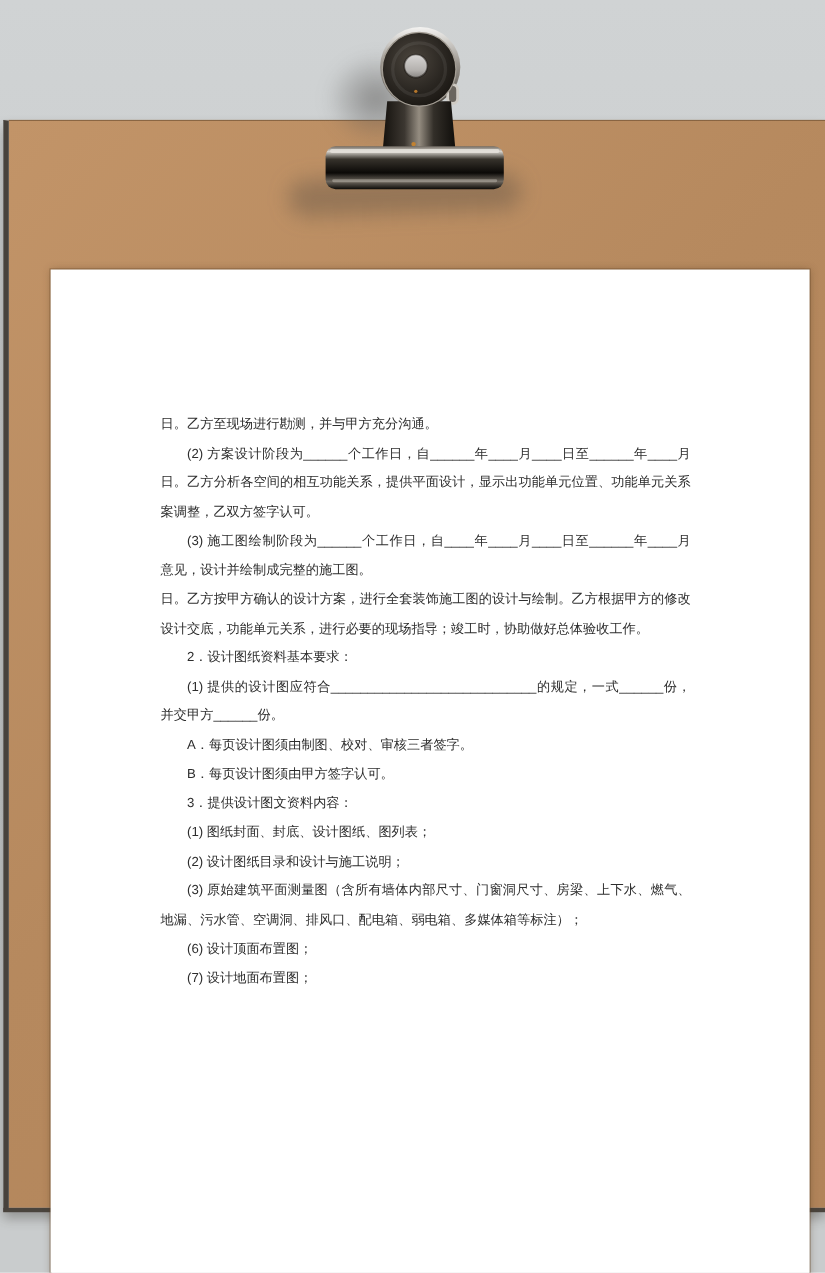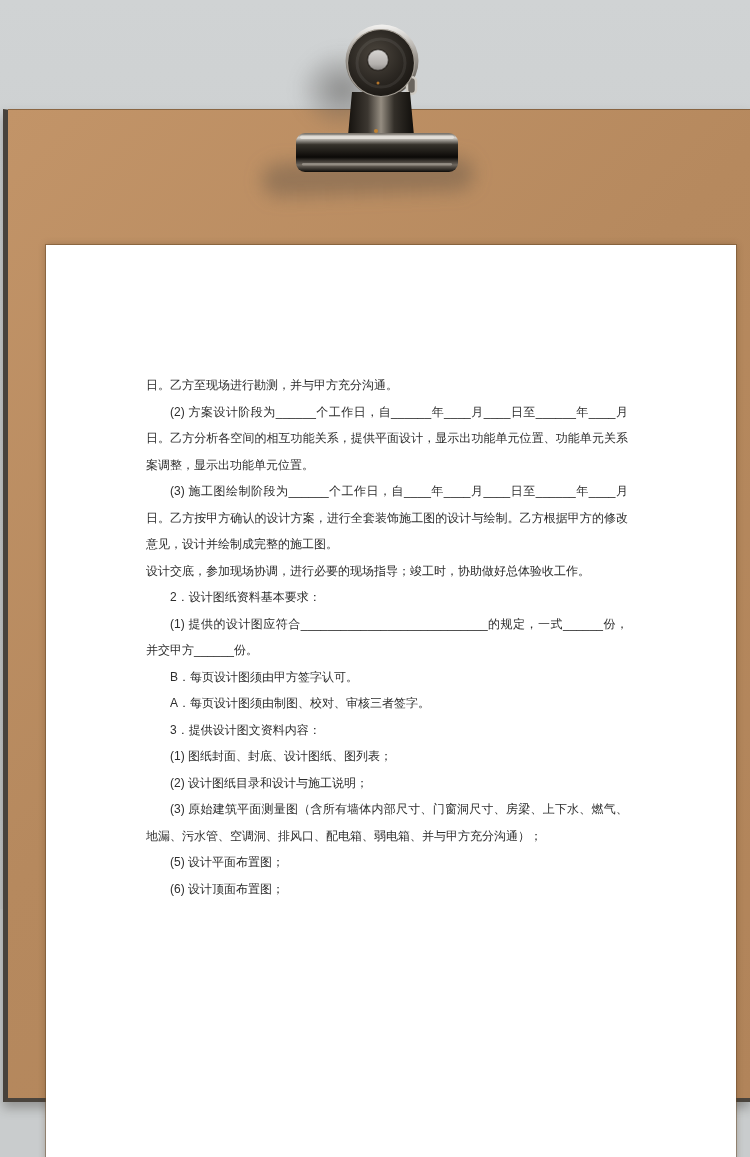--- a/index.html
+++ b/index.html
@@ -58,37 +58,37 @@
 <body>
 
 <div class="stage">
 
   <div class="clipboard">
     <div class="paper">
       <div class="doc-text">
           <div class="line">日。乙方至现场进行勘测，并与甲方充分沟通。</div>
           <div class="line indent full">(2) 方案设计阶段为______个工作日，自______年____月____日至______年____月</div>
           <div class="line full">日。乙方分析各空间的相互功能关系，提供平面设计，显示出功能单元位置、功能单元关系</div>
-          <div class="line">案调整，显示出功能单元位置。</div>
+          <div class="line">案调整，乙双方签字认可。</div>
           <div class="line indent full">(3) 施工图绘制阶段为______个工作日，自____年____月____日至______年____月</div>
+          <div class="line">意见，设计并绘制成完整的施工图。</div>
           <div class="line full">日。乙方按甲方确认的设计方案，进行全套装饰施工图的设计与绘制。乙方根据甲方的修改</div>
-          <div class="line">意见，设计并绘制成完整的施工图。</div>
-          <div class="line">设计交底，参加现场协调，进行必要的现场指导；竣工时，协助做好总体验收工作。</div>
+          <div class="line">设计交底，功能单元关系，进行必要的现场指导；竣工时，协助做好总体验收工作。</div>
           <div class="line indent">2．设计图纸资料基本要求：</div>
           <div class="line indent full">(1) 提供的设计图应符合____________________________的规定，一式______份，</div>
           <div class="line">并交甲方______份。</div>
+          <div class="line indent">A．每页设计图须由制图、校对、审核三者签字。</div>
           <div class="line indent">B．每页设计图须由甲方签字认可。</div>
-          <div class="line indent">A．每页设计图须由制图、校对、审核三者签字。</div>
           <div class="line indent">3．提供设计图文资料内容：</div>
           <div class="line indent">(1) 图纸封面、封底、设计图纸、图列表；</div>
           <div class="line indent">(2) 设计图纸目录和设计与施工说明；</div>
           <div class="line indent full">(3) 原始建筑平面测量图（含所有墙体内部尺寸、门窗洞尺寸、房梁、上下水、燃气、</div>
-          <div class="line">地漏、污水管、空调洞、排风口、配电箱、弱电箱、并与甲方充分沟通）；</div>
-          <div class="line indent">(5) 设计平面布置图；</div>
+          <div class="line">地漏、污水管、空调洞、排风口、配电箱、弱电箱、多媒体箱等标注）；</div>
           <div class="line indent">(6) 设计顶面布置图；</div>
+          <div class="line indent">(7) 设计地面布置图；</div>
         </div>
     </div>
   </div>
 
   <div class="clip-wall-shadow"></div>
   <div class="clip-paper-shadow"></div>
 
   <svg class="clip-svg" width="200" height="165" viewBox="0 0 200 165" aria-hidden="true">
     <defs>
       <linearGradient id="chromeRing" x1="0" y1="0" x2="0" y2="1">

